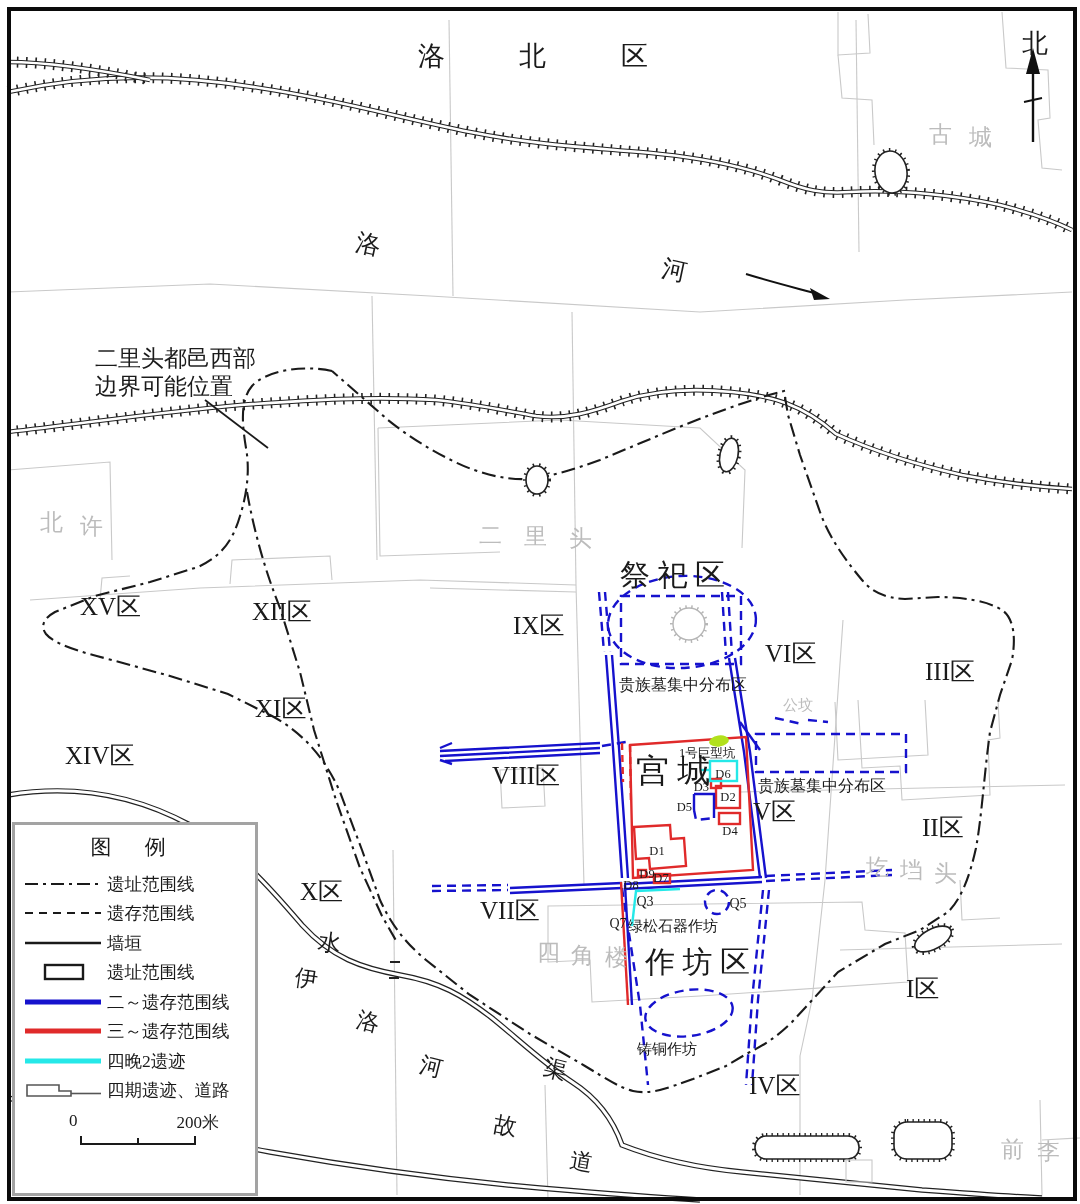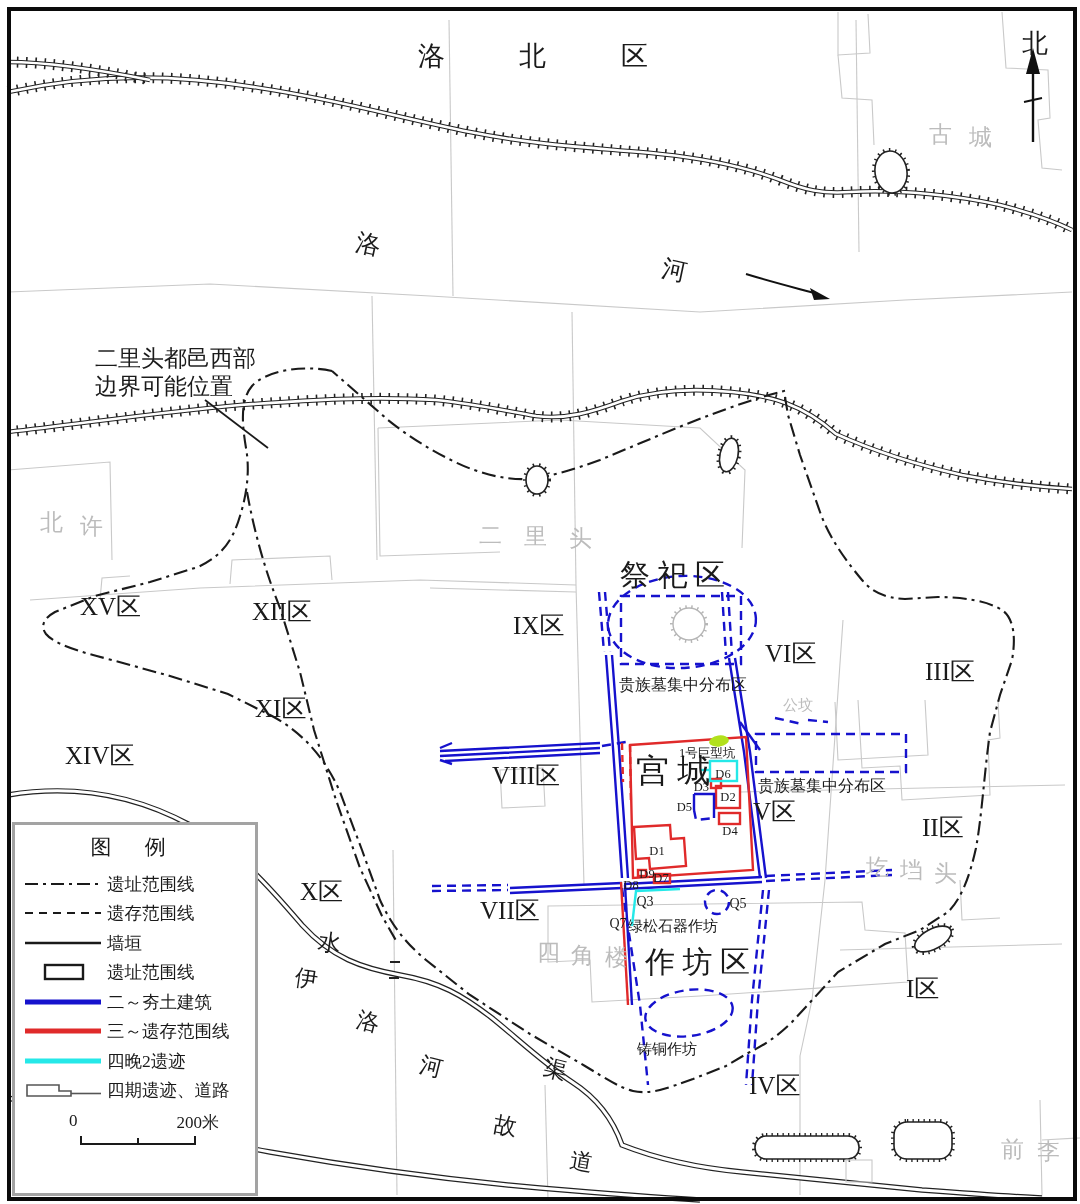--- a/index.html
+++ b/index.html
@@ -301,21 +301,21 @@
           </svg>
         </span>
     <span class="lg-label">遗址范围线</span>
   </div>
   <div class="lg-row">
     <span class="lg-swatch">
           <svg width="80" height="10">
             <line x1="2" y1="5" x2="78" y2="5" stroke-width="5" stroke="#1612cd"></line>
           </svg>
         </span>
-    <span class="lg-label">二～夯土建筑</span>
+    <span class="lg-label">二～遗存范围线</span>
   </div>
   <div class="lg-row">
     <span class="lg-swatch">
           <svg width="80" height="10">
             <line x1="2" y1="5" x2="78" y2="5" stroke-width="5" stroke="#e02a2a"></line>
           </svg>
         </span>
     <span class="lg-label">三～遗存范围线</span>
   </div>
   <div class="lg-row">

